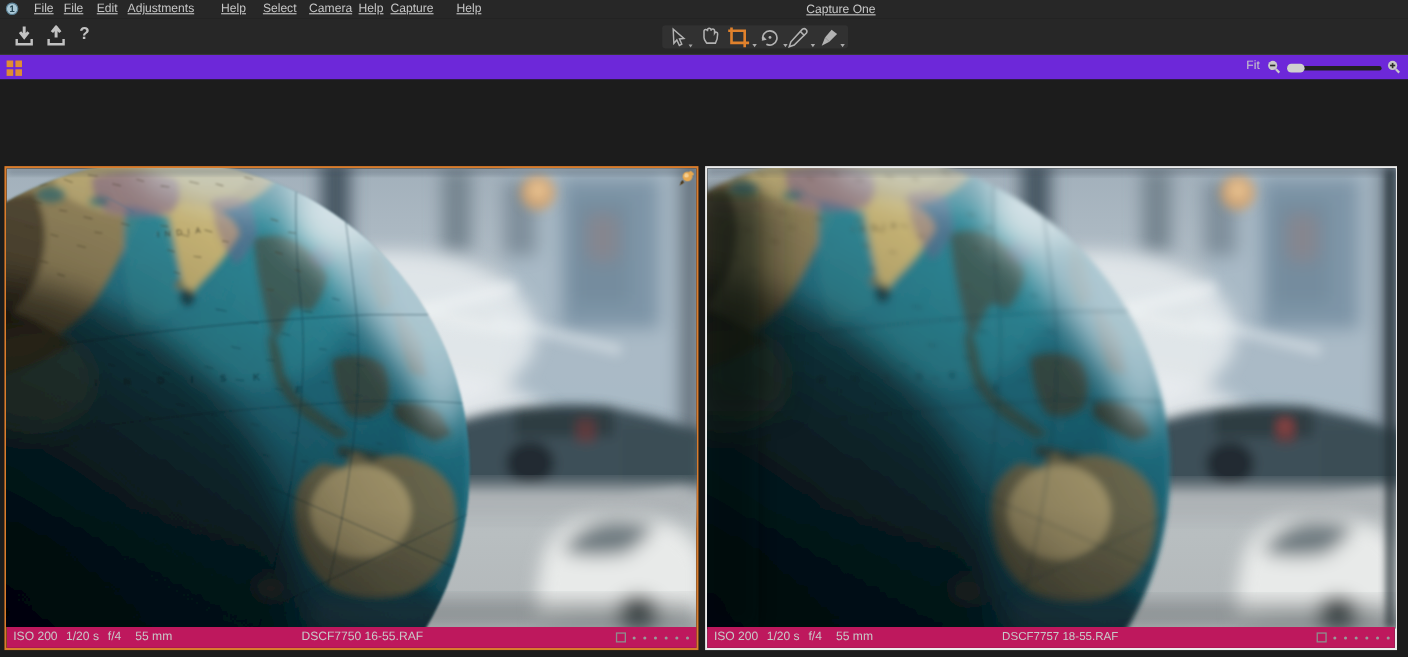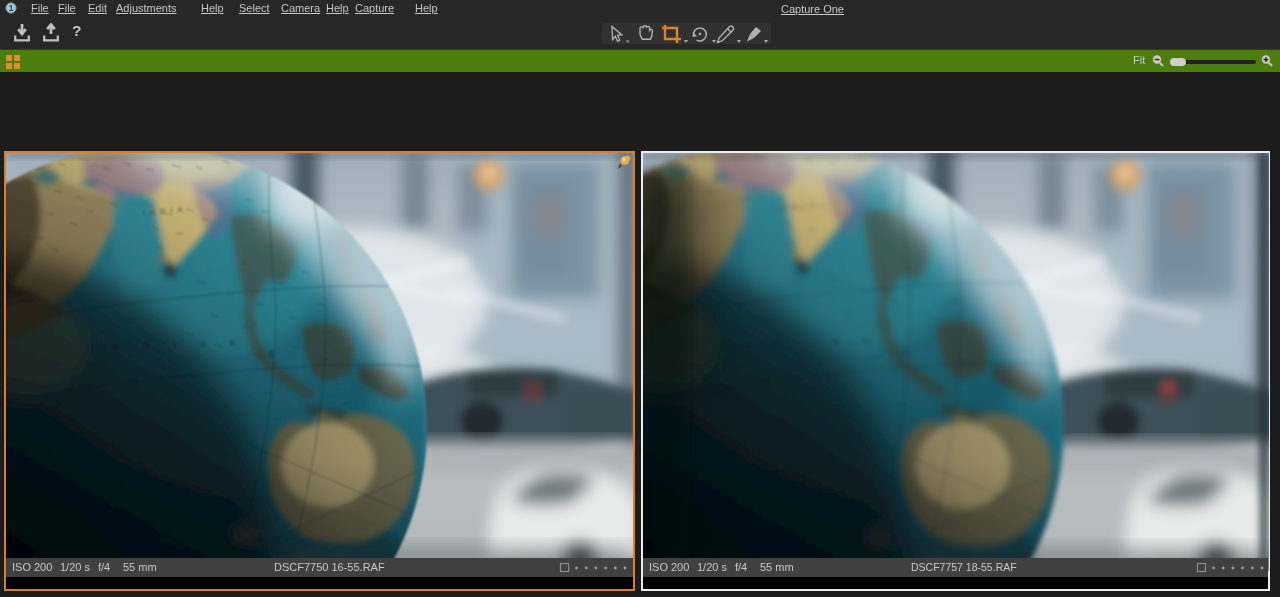--- a/index.html
+++ b/index.html
@@ -1,22 +1,22 @@
 <!DOCTYPE html>
 <html><head><meta charset="utf-8"><style>
   html,body{margin:0;padding:0;}
   body{width:1280px;height:597px;background:#1c1c1c;font-family:"Liberation Sans",sans-serif;overflow:hidden;position:relative;-webkit-font-smoothing:antialiased;}
   .menubar{position:absolute;left:0;top:0;width:1280px;height:17px;background:#272727;}
   .menubar span{position:absolute;top:2px;font-size:11px;color:#c6c6c6;text-decoration:underline;}
   .toolbar{position:absolute;left:0;top:17px;width:1280px;height:32px;background:#272727;border-bottom:1px solid #363636;}
-  .zoombar{position:absolute;left:0;top:50px;width:1280px;height:22px;background:#4d7c0f;}
-  .title{position:absolute;left:733px;top:3.5px;font-size:9.3px;color:#c6c6c6;margin-left:48px;}
+  .zoombar{position:absolute;left:0;top:50px;width:1280px;height:22px;background:#6d28d9;}
+  .title{position:absolute;left:733px;top:3.5px;font-size:9.3px;color:#c6c6c6;}
   .toolgroup{position:absolute;left:602px;top:6px;width:169px;height:21px;background:#313131;border-radius:3px;}
   .frame{position:absolute;}
-  .infobar{position:absolute;left:0;bottom:12px;height:19px;width:100%;background:#404040;color:#c9c9c9;font-size:11px;}
+  .infobar{position:absolute;left:0;bottom:0;height:19px;width:100%;background:#be185d;color:#c9c9c9;font-size:11px;}
   .infobar span{position:absolute;top:3px;white-space:pre;}
 </style></head>
 <body>
 
   <div class="menubar">
     <svg width="16" height="15" style="position:absolute;left:3px;top:1px" viewBox="0 0 16 15">
       <circle cx="8" cy="7" r="5.2" fill="#a9c7d6"></circle>
       <circle cx="8" cy="7" r="5.2" fill="none" stroke="#5c8296" stroke-width="1"></circle>
       <text x="8" y="10.2" font-size="8.5" font-weight="bold" fill="#23424f" text-anchor="middle" font-family="Liberation Sans">1</text>
     </svg>

